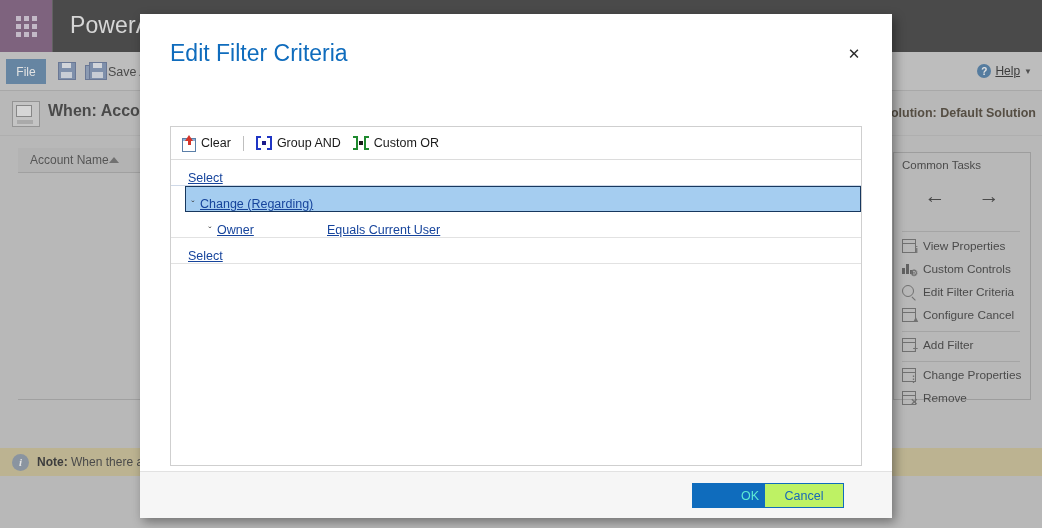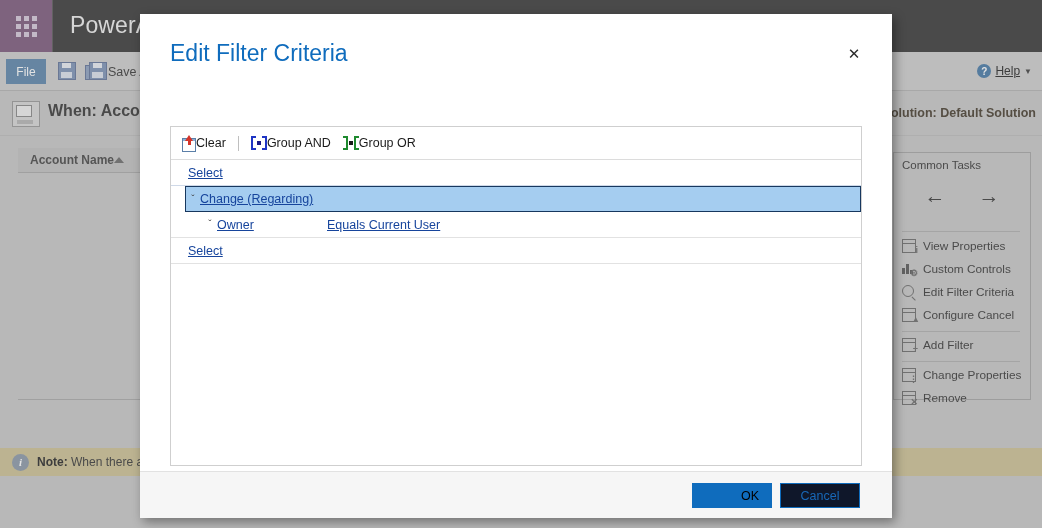--- a/index.html
+++ b/index.html
@@ -210,21 +210,20 @@
     display: flex;
     align-items: center;
   }
   .grid-col {
     padding-left: 12px;
     font-size: 12px;
     color: #4a4a4a;
     display: flex;
     align-items: center;
     gap: 0;
-    font-weight: bold;
   }
   .sort-caret {
     width: 0; height: 0;
     border-left: 5px solid transparent;
     border-right: 5px solid transparent;
     border-bottom: 6px solid #6d6d6d;
   }
   .grid-divider {
     position: absolute;
     left: 18px; top: 399px;
@@ -423,20 +422,21 @@
     height: 32px;
     border-bottom: 1px solid #dcdcdc;
     display: flex;
     align-items: center;
     padding-left: 4px;
     gap: 0px;
   }
   .tb-btn {
     display: flex;
     align-items: center;
+    gap: 5px;
     font-size: 12.5px;
     color: #1b1b1b;
     padding: 2px 6px;
     cursor: pointer;
     white-space: nowrap;
   }
   .tb-sep {
     width: 1px; height: 15px;
     background: #bfbfbf;
     margin: 0 6px;
@@ -520,21 +520,21 @@
 
   
   .crit-rows {
     position: relative;
     padding-top: 0px;
   }
   .crit-row {
     position: relative;
     height: 26px;
     display: flex;
-    align-items: center;
+    align-items: flex-end;
     border-bottom: 1px solid #e2e2e2;
     box-sizing: border-box;
   }
   .crit-row.selected {
     background: #a5cdf0;
     border: 1px solid #17375e;
     height: 26px;
     margin-left: 14px;
     margin-right: 0px;
     width: calc(100% - 14px);
@@ -578,28 +578,28 @@
     display: flex;
     align-items: center;
     justify-content: center;
     cursor: pointer;
     box-sizing: border-box;
   }
   .btn-ok {
     left: 552px;
     width: 80px;
     background: #0f6cbd;
-    color: #000000;
+    color: #5eead4;
     border: 1px solid #0f6cbd;
     padding-left: 36px;
   }
   .btn-cancel {
-    left: 640px;
+    left: 624px;
     width: 80px;
-    background: #0f172a;
+    background: #bef264;
     color: #1868b8;
     border: 1px solid #0f6cbd;
   }
 </style>
 </head>
 <body>
 
 <div id="app-background">
 
   <div class="topbar">
@@ -759,21 +759,21 @@
             <span class="brk r"></span>
         </span>
         <span>Group AND</span>
       </div>
       <div class="tb-btn">
         <span class="icon-grp or">
           <span class="brk l"></span>
             <span class="dot"></span>
             <span class="brk r"></span>
         </span>
-        <span>Group OR</span>
+        <span>Custom OR</span>
       </div>
     </div>
 
     <div class="crit-rows">
 
       <div class="crit-row toprow">
         <span class="row-link plain">Select</span>
       </div>
 
       <div class="crit-row selected">

